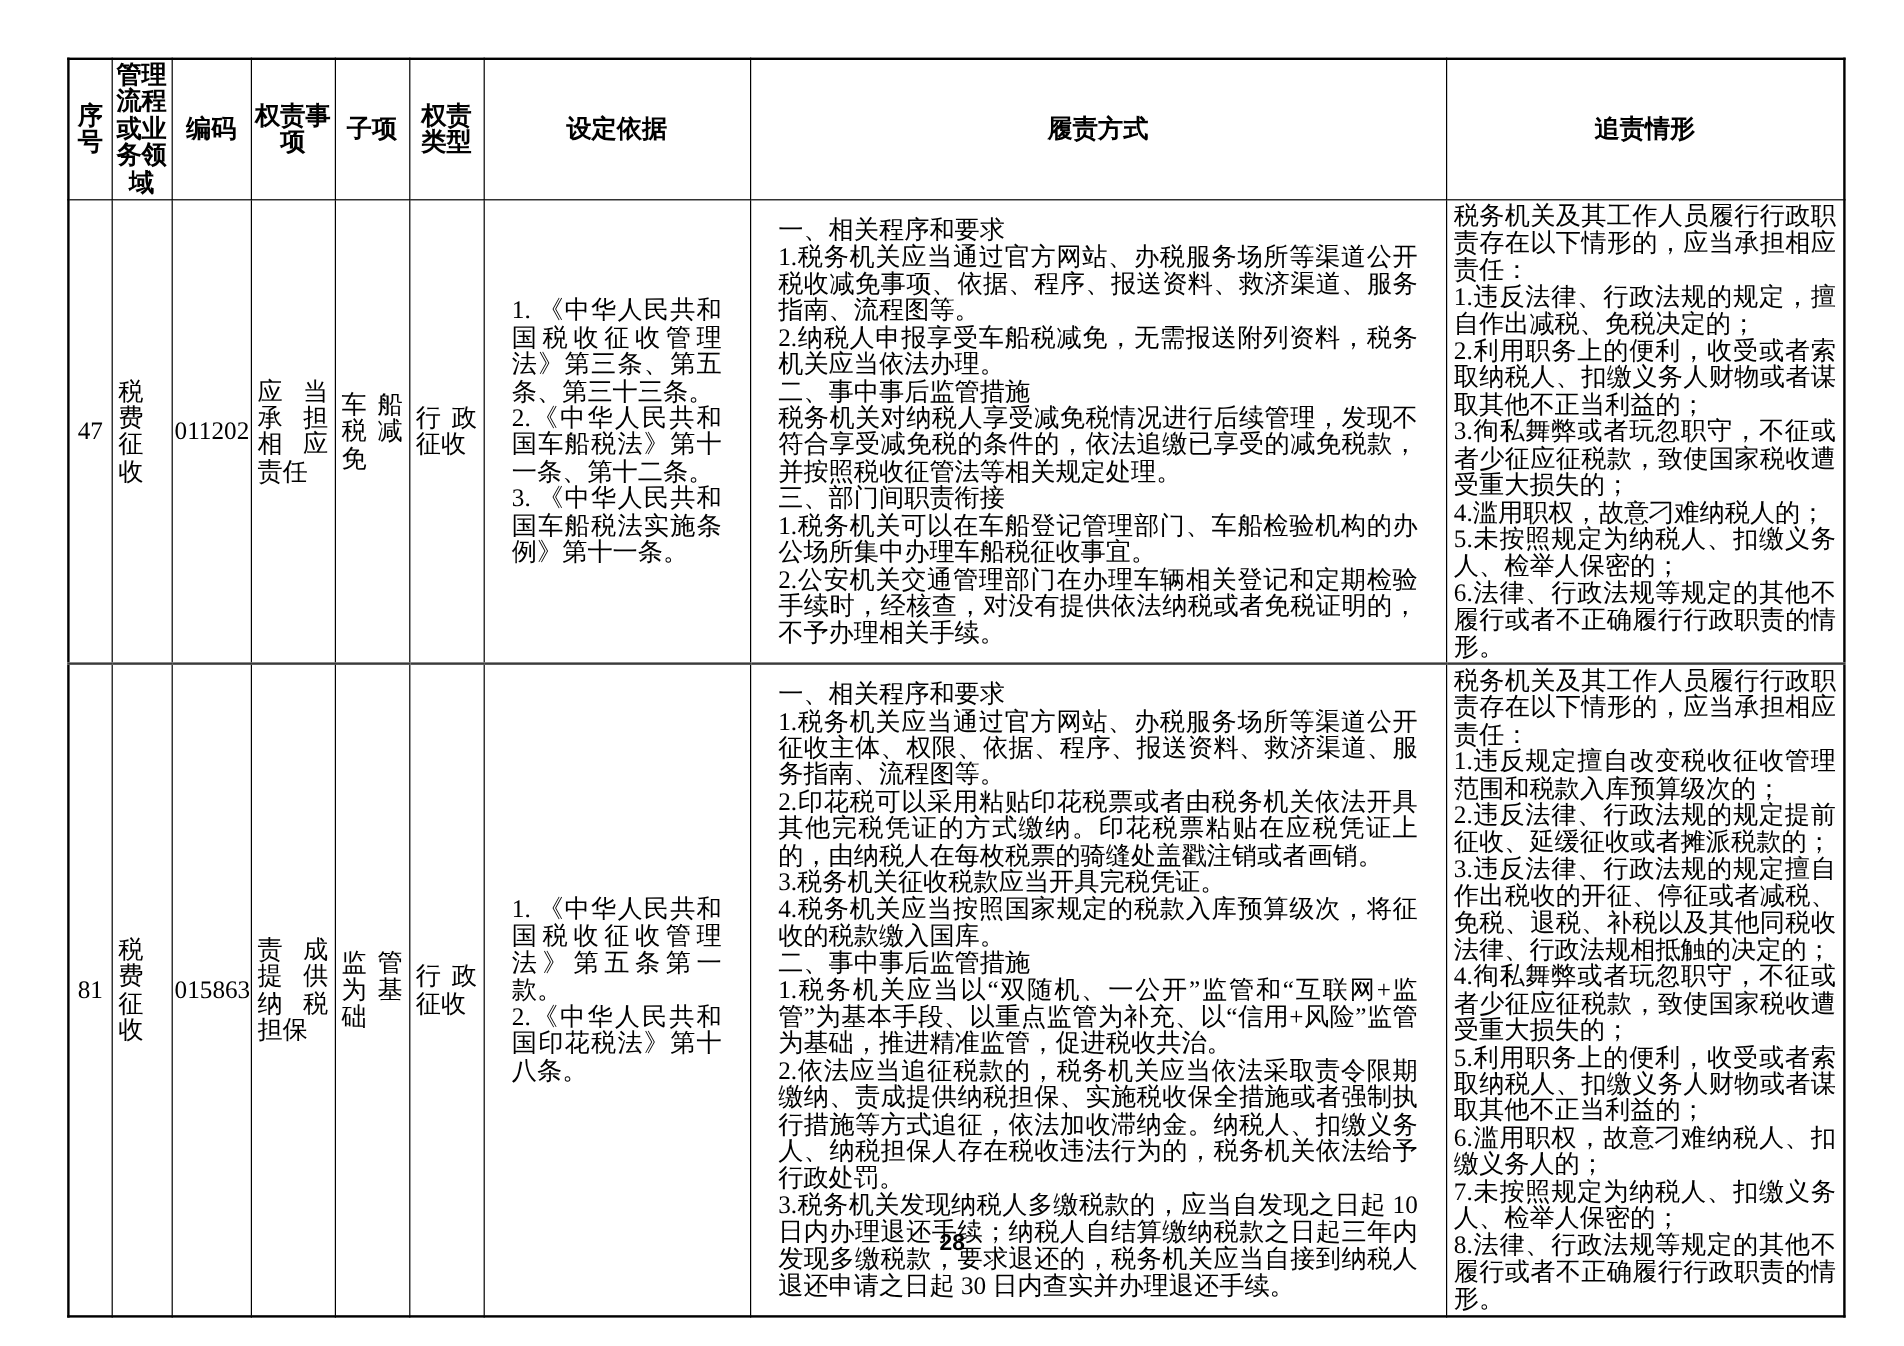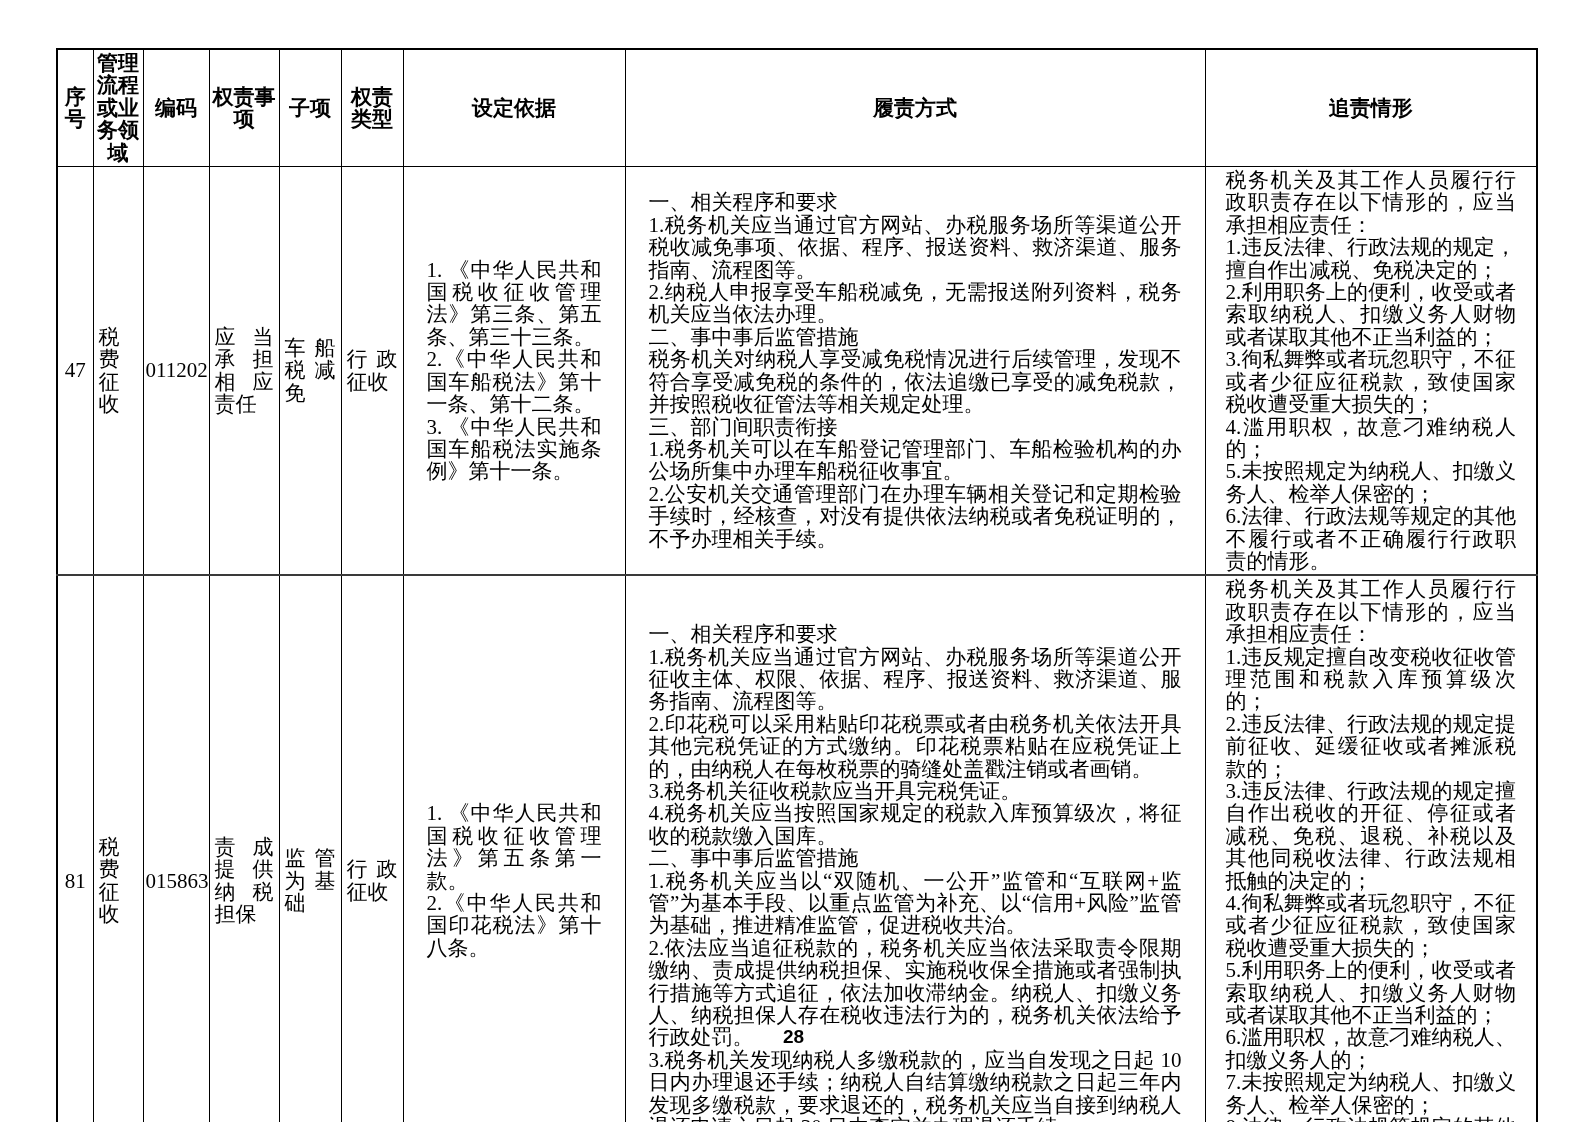--- a/index.html
+++ b/index.html
@@ -39,21 +39,21 @@
     text-align:justify;
     padding:2px 5px;
   }
   td.textblock{
     text-align:justify;
     padding:2px 23px;
     white-space:pre-line;
   }
   td.textblock-top{
     text-align:justify;
-    padding:2px 20px;
+    padding:2px 6px;
     white-space:pre-line;
     vertical-align:middle;
   }
   .page-number{
     position:absolute;
     left:0;top:1026px;
     width:100%;
     text-align:center;
     font-family:"Liberation Sans", sans-serif;
     font-weight:bold;

